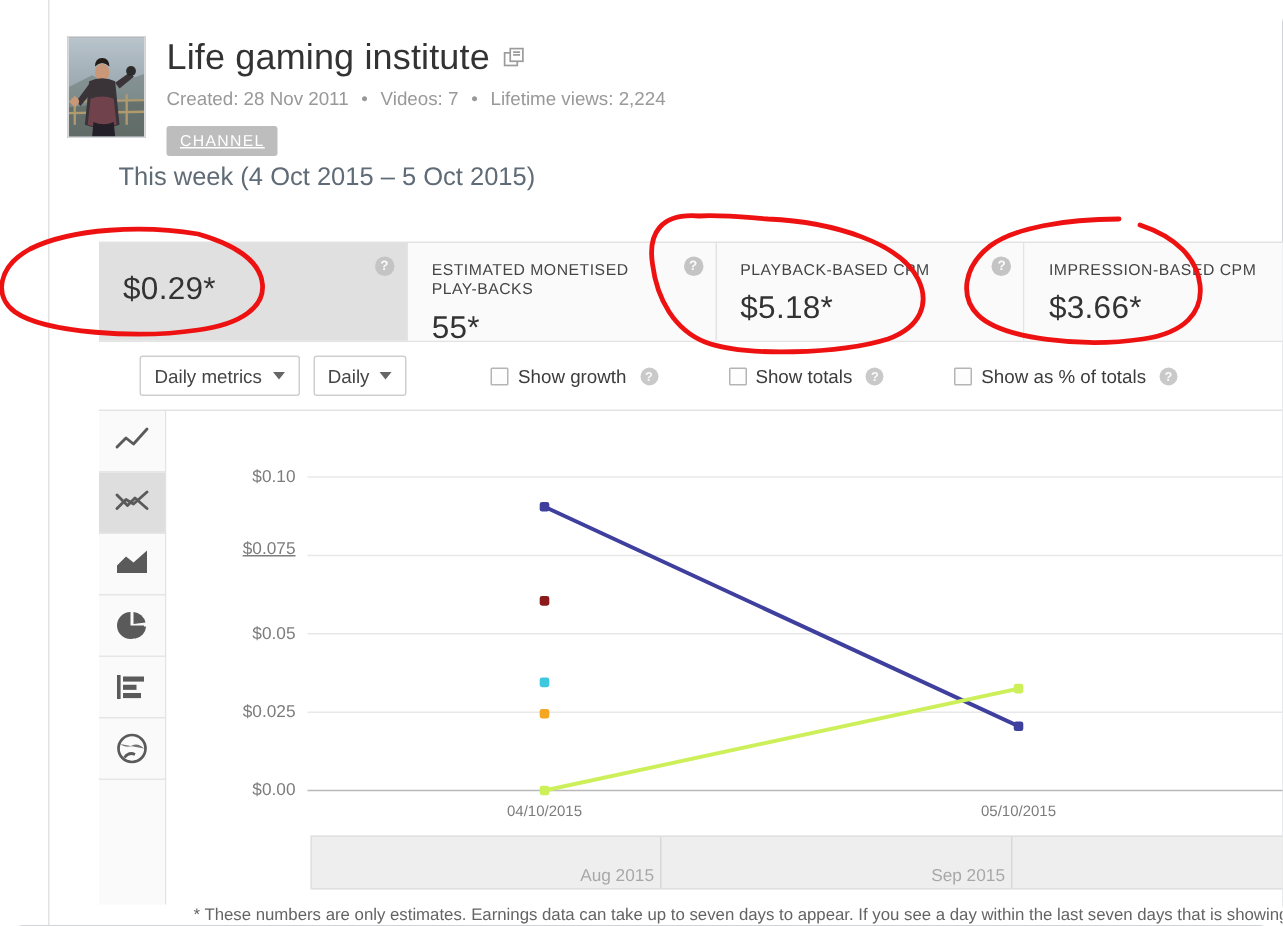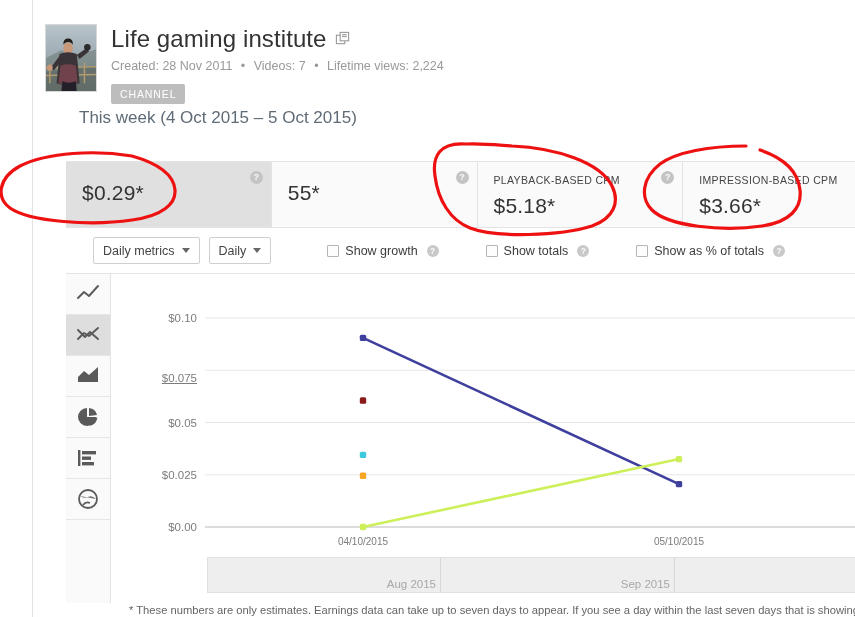--- a/index.html
+++ b/index.html
@@ -77,20 +77,21 @@
   .channel-meta .dot { margin: 0 5px; }
   .channel-badge {
     display: inline-block;
     margin-top: 11px;
     background: #bdbdbd;
     color: #ffffff;
     font-size: 10.5px;
     letter-spacing: 0.9px;
     padding: 4px 9px 4px 9px;
     border-radius: 2px;
+    text-decoration: underline;
   }
 
   .week-range {
     position: absolute;
     left: 46px; top: 108px;
     font-size: 17px;
     color: #5f6b76;
     font-weight: 400;
     text-align: right;
   }
@@ -365,20 +366,21 @@
     </div>
 
     <div class="week-range">This week (4 Oct 2015 – 5 Oct 2015)</div>
 
     <div class="cards" id="cards">
         <div class="card selected">
           <div class="card-value">$0.29*</div>
           <div class="help-icon">?</div>
         </div>
         <div class="card">
+          <div class="card-label">ESTIMATED MONETISED PLAY-BACKS</div>
           <div class="card-value">55*</div>
           <div class="help-icon">?</div>
         </div>
         <div class="card">
           <div class="card-label">PLAYBACK-BASED CPM</div>
           <div class="card-value">$5.18*</div>
           <div class="help-icon">?</div>
         </div>
         <div class="card">
           <div class="card-label">IMPRESSION-BASED CPM</div>
@@ -479,21 +481,21 @@
             <rect x="248.8" y="60.655000000000015" width="6.4" height="6.4" rx="1.6" fill="#3f3f9e"></rect>
             <rect x="564.8" y="206.955" width="6.4" height="6.4" rx="1.6" fill="#3f3f9e"></rect>
             <rect x="248.8" y="123.355" width="6.4" height="6.4" rx="1.6" fill="#8b1a1a"></rect>
             <rect x="248.8" y="177.695" width="6.4" height="6.4" rx="1.6" fill="#3ec8dd"></rect>
             <rect x="248.8" y="198.59500000000003" width="6.4" height="6.4" rx="1.6" fill="#f5a623"></rect>
             <polyline points="252,253 568,185.075" fill="none" stroke="#cdf05a" stroke-width="2.6" stroke-linecap="round"></polyline>
             <rect x="248.8" y="249.8" width="6.4" height="6.4" rx="1.6" fill="#cdf05a"></rect>
             <rect x="564.8" y="181.875" width="6.4" height="6.4" rx="1.6" fill="#cdf05a"></rect>
           </svg>
           <div class="ytick" style="left: 16px; top: 44px;">$0.10</div>
-          <div class="ytick" style="left: 16px; top: 104px; text-decoration: underline;">$0.075</div>
+          <div class="ytick" style="left: 16px; top: 92px; text-decoration: underline;">$0.075</div>
           <div class="ytick" style="left: 16px; top: 148.5px;">$0.05</div>
           <div class="ytick" style="left: 16px; top: 200.75px;">$0.025</div>
           <div class="ytick" style="left: 16px; top: 253px;">$0.00</div>
           <div class="xtick" style="left: 252px; top: 262px;">04/10/2015</div>
           <div class="xtick" style="left: 568px; top: 262px; text-align: center;">05/10/2015</div>
         </div>
 
       <div class="scrubber" id="scrubber">
         <div class="scrub-div" style="left:232px"></div>
         <div class="scrub-div" style="left:466px"></div>

